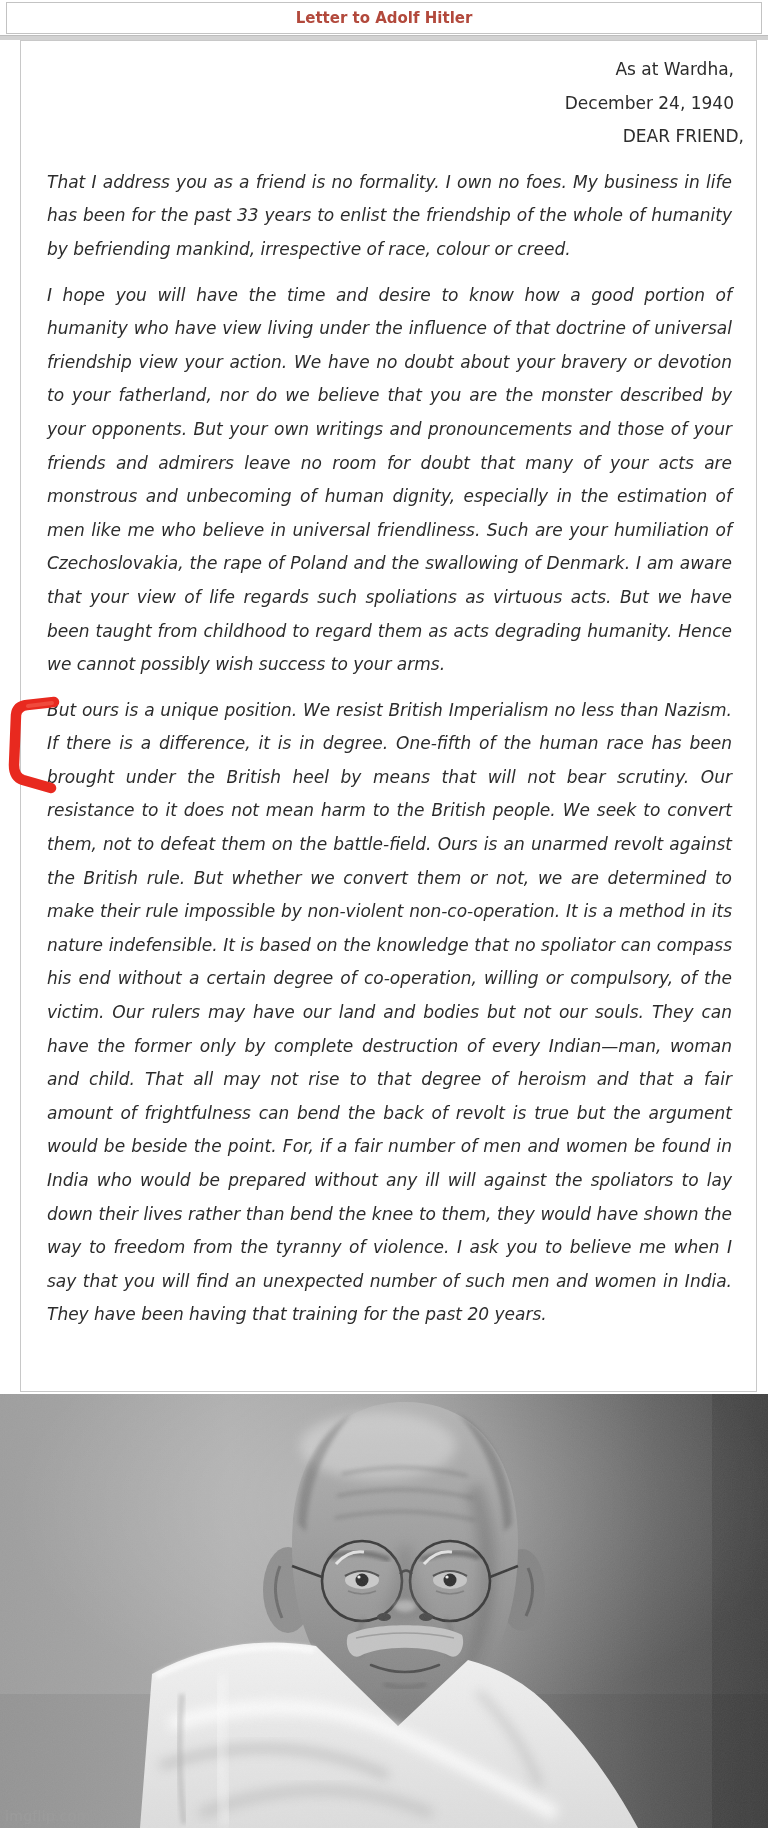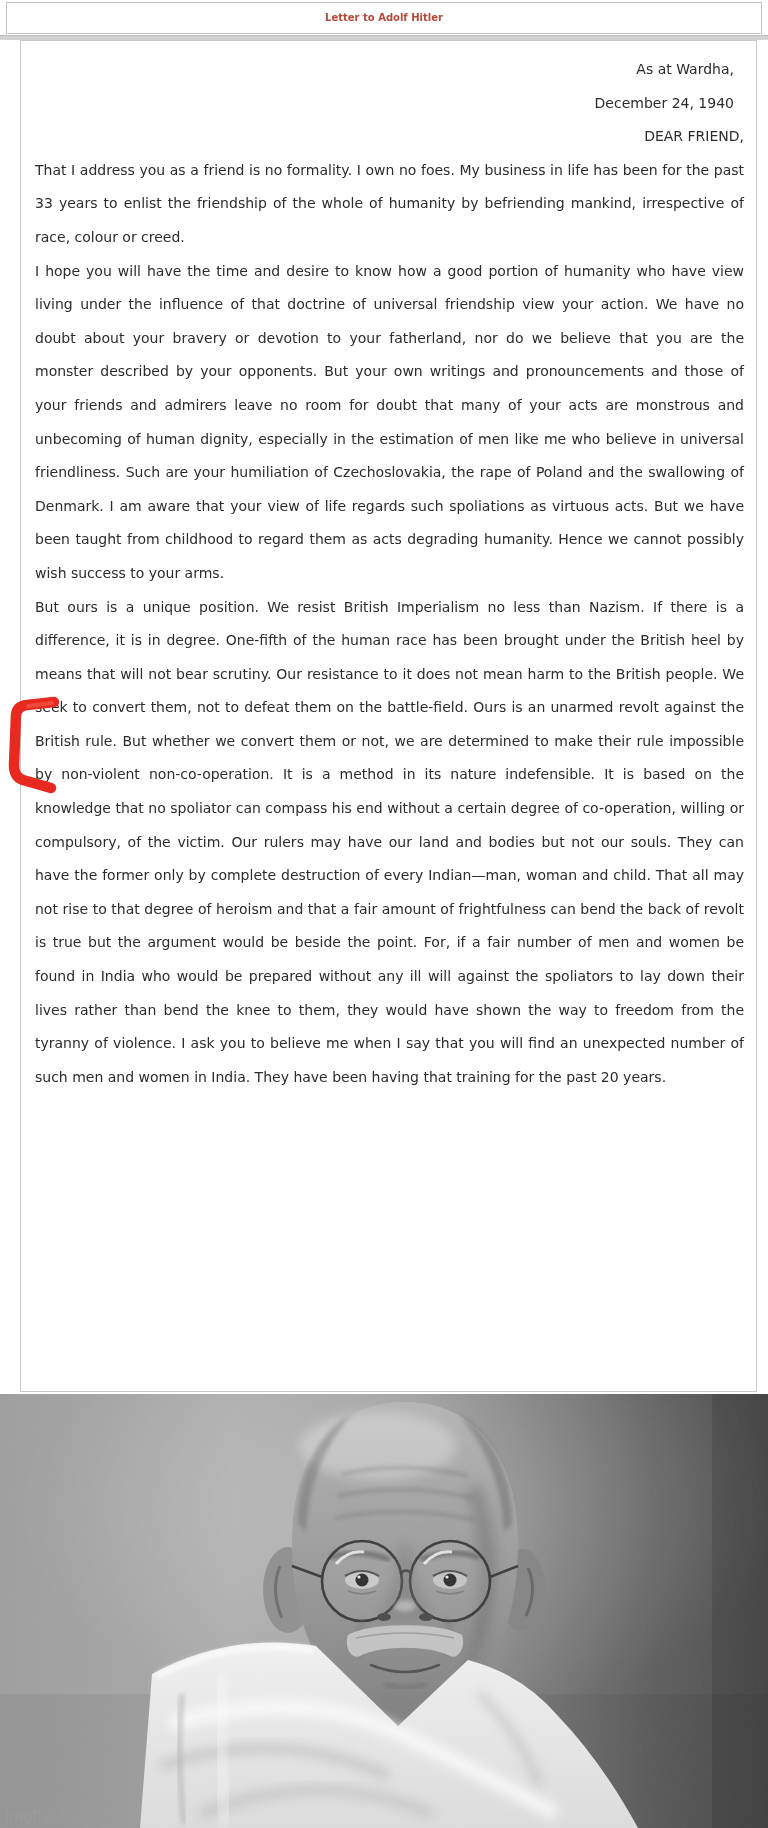--- a/index.html
+++ b/index.html
@@ -1,28 +1,28 @@
 <!DOCTYPE html>
 <html><head>
 <meta charset="utf-8">
 <style>
   html,body{margin:0;padding:0;background:#ffffff;}
   .page{position:relative;width:768px;height:1828px;background:#fdfdfd;overflow:hidden;
         font-family:"DejaVu Sans","Liberation Sans",sans-serif;}
   
   .doc{position:absolute;top:0;left:0;width:768px;height:1394px;background:#ffffff;}
   .title-box{margin:2px 6px 0 6px;height:30px;border:1px solid #c3c3c3;background:#ffffff;
-             text-align:center;line-height:30px;font-size:10px;font-weight:bold;color:#b2493c;}
+             text-align:center;line-height:30px;font-size:15px;font-weight:bold;color:#b2493c;}
   .divider{height:4px;background:#d2d2d2;border-top:1px solid #bdbdbd;margin-top:1px;}
   .letter-box{margin-left:20px;margin-right:11px;height:1352px;border:1px solid #c8c8c8;
               background:#ffffff;box-sizing:border-box;padding:12px 12px 0 14px;overflow:hidden;}
-  .letter-box,.letter-box p{font-size:14px;line-height:33.6px;color:#2c2c2c;}
+  .letter-box,.letter-box p{font-size:17px;line-height:33.6px;color:#2c2c2c;}
   .date-block{text-align:right;padding-right:10px;}
   .salutation{text-align:right;}
-  .letter-box p{margin:0;text-align:justify;}
+  .letter-box p{margin:12px;text-align:justify;font-style:italic;}
   
   .bracket{position:absolute;left:2px;top:692px;width:58px;height:108px;pointer-events:none;}
   
   .photo{position:absolute;left:0;bottom:0;width:768px;height:434px;background:#8f8f8f;}
   .photo svg{display:block;}
   .watermark{position:absolute;left:5px;bottom:4px;font-size:14px;color:#9c9c9c;
              letter-spacing:0.3px;opacity:0.95;}
 </style>
 </head>
 <body>

